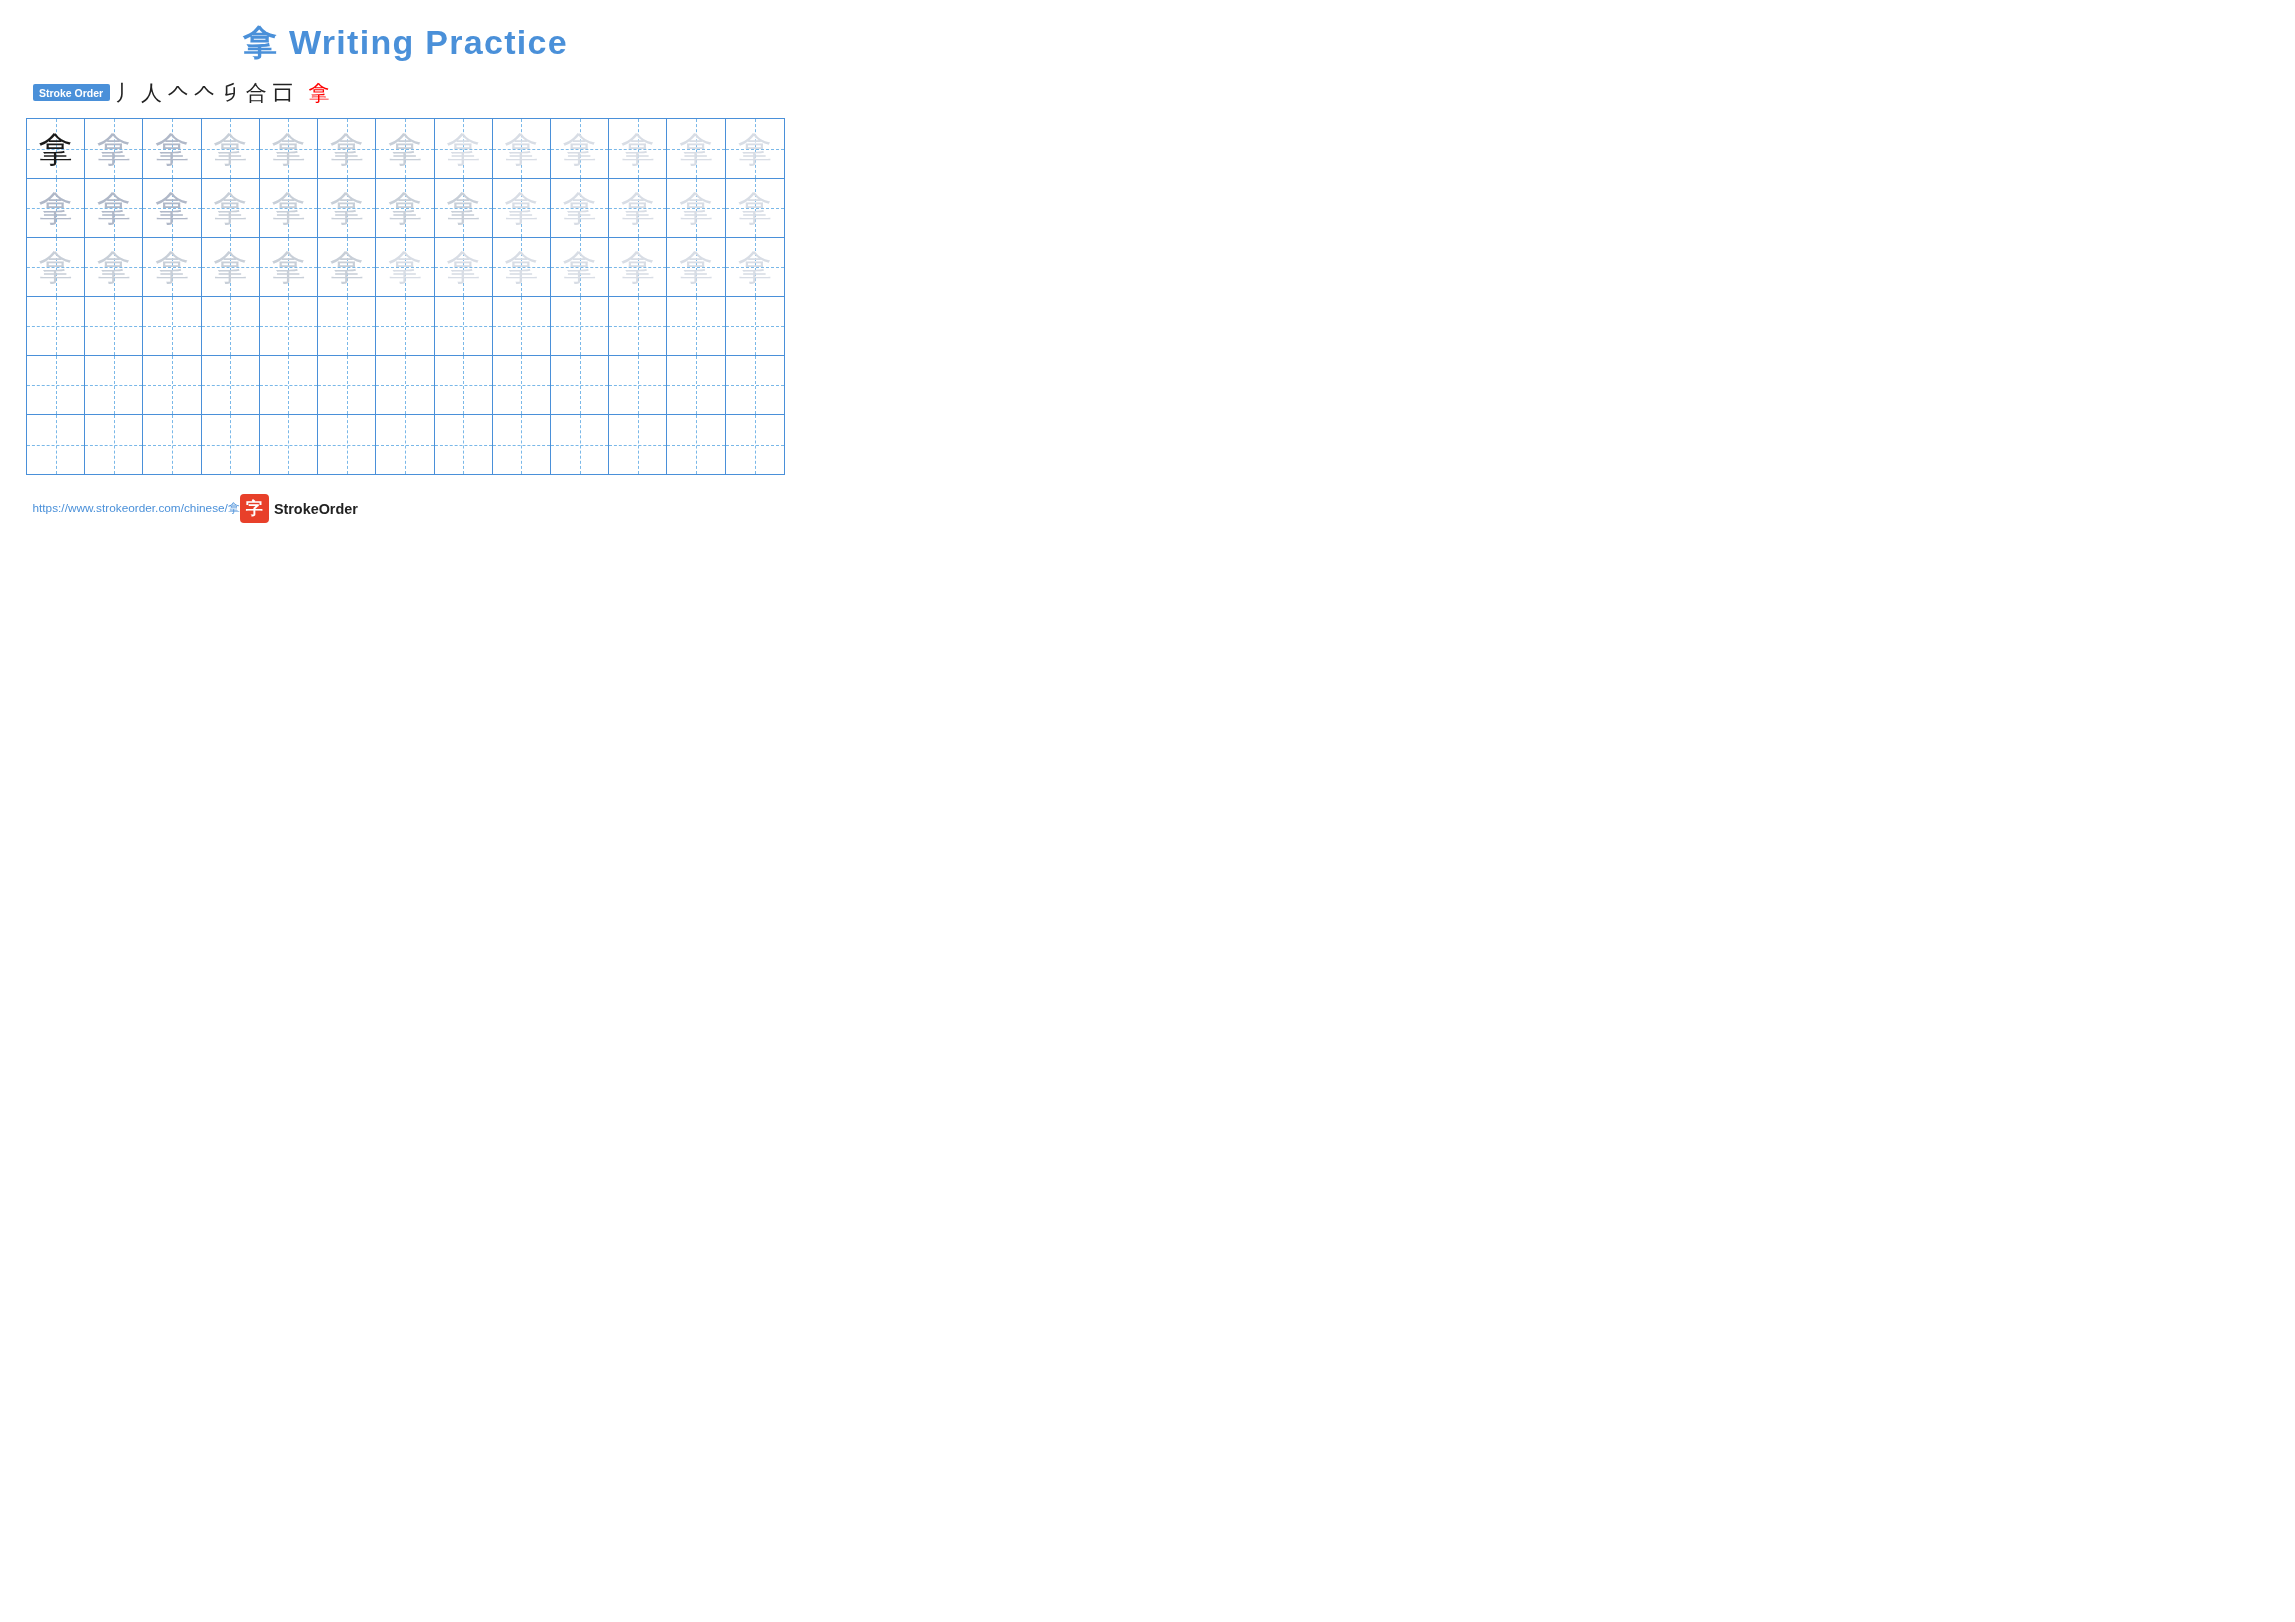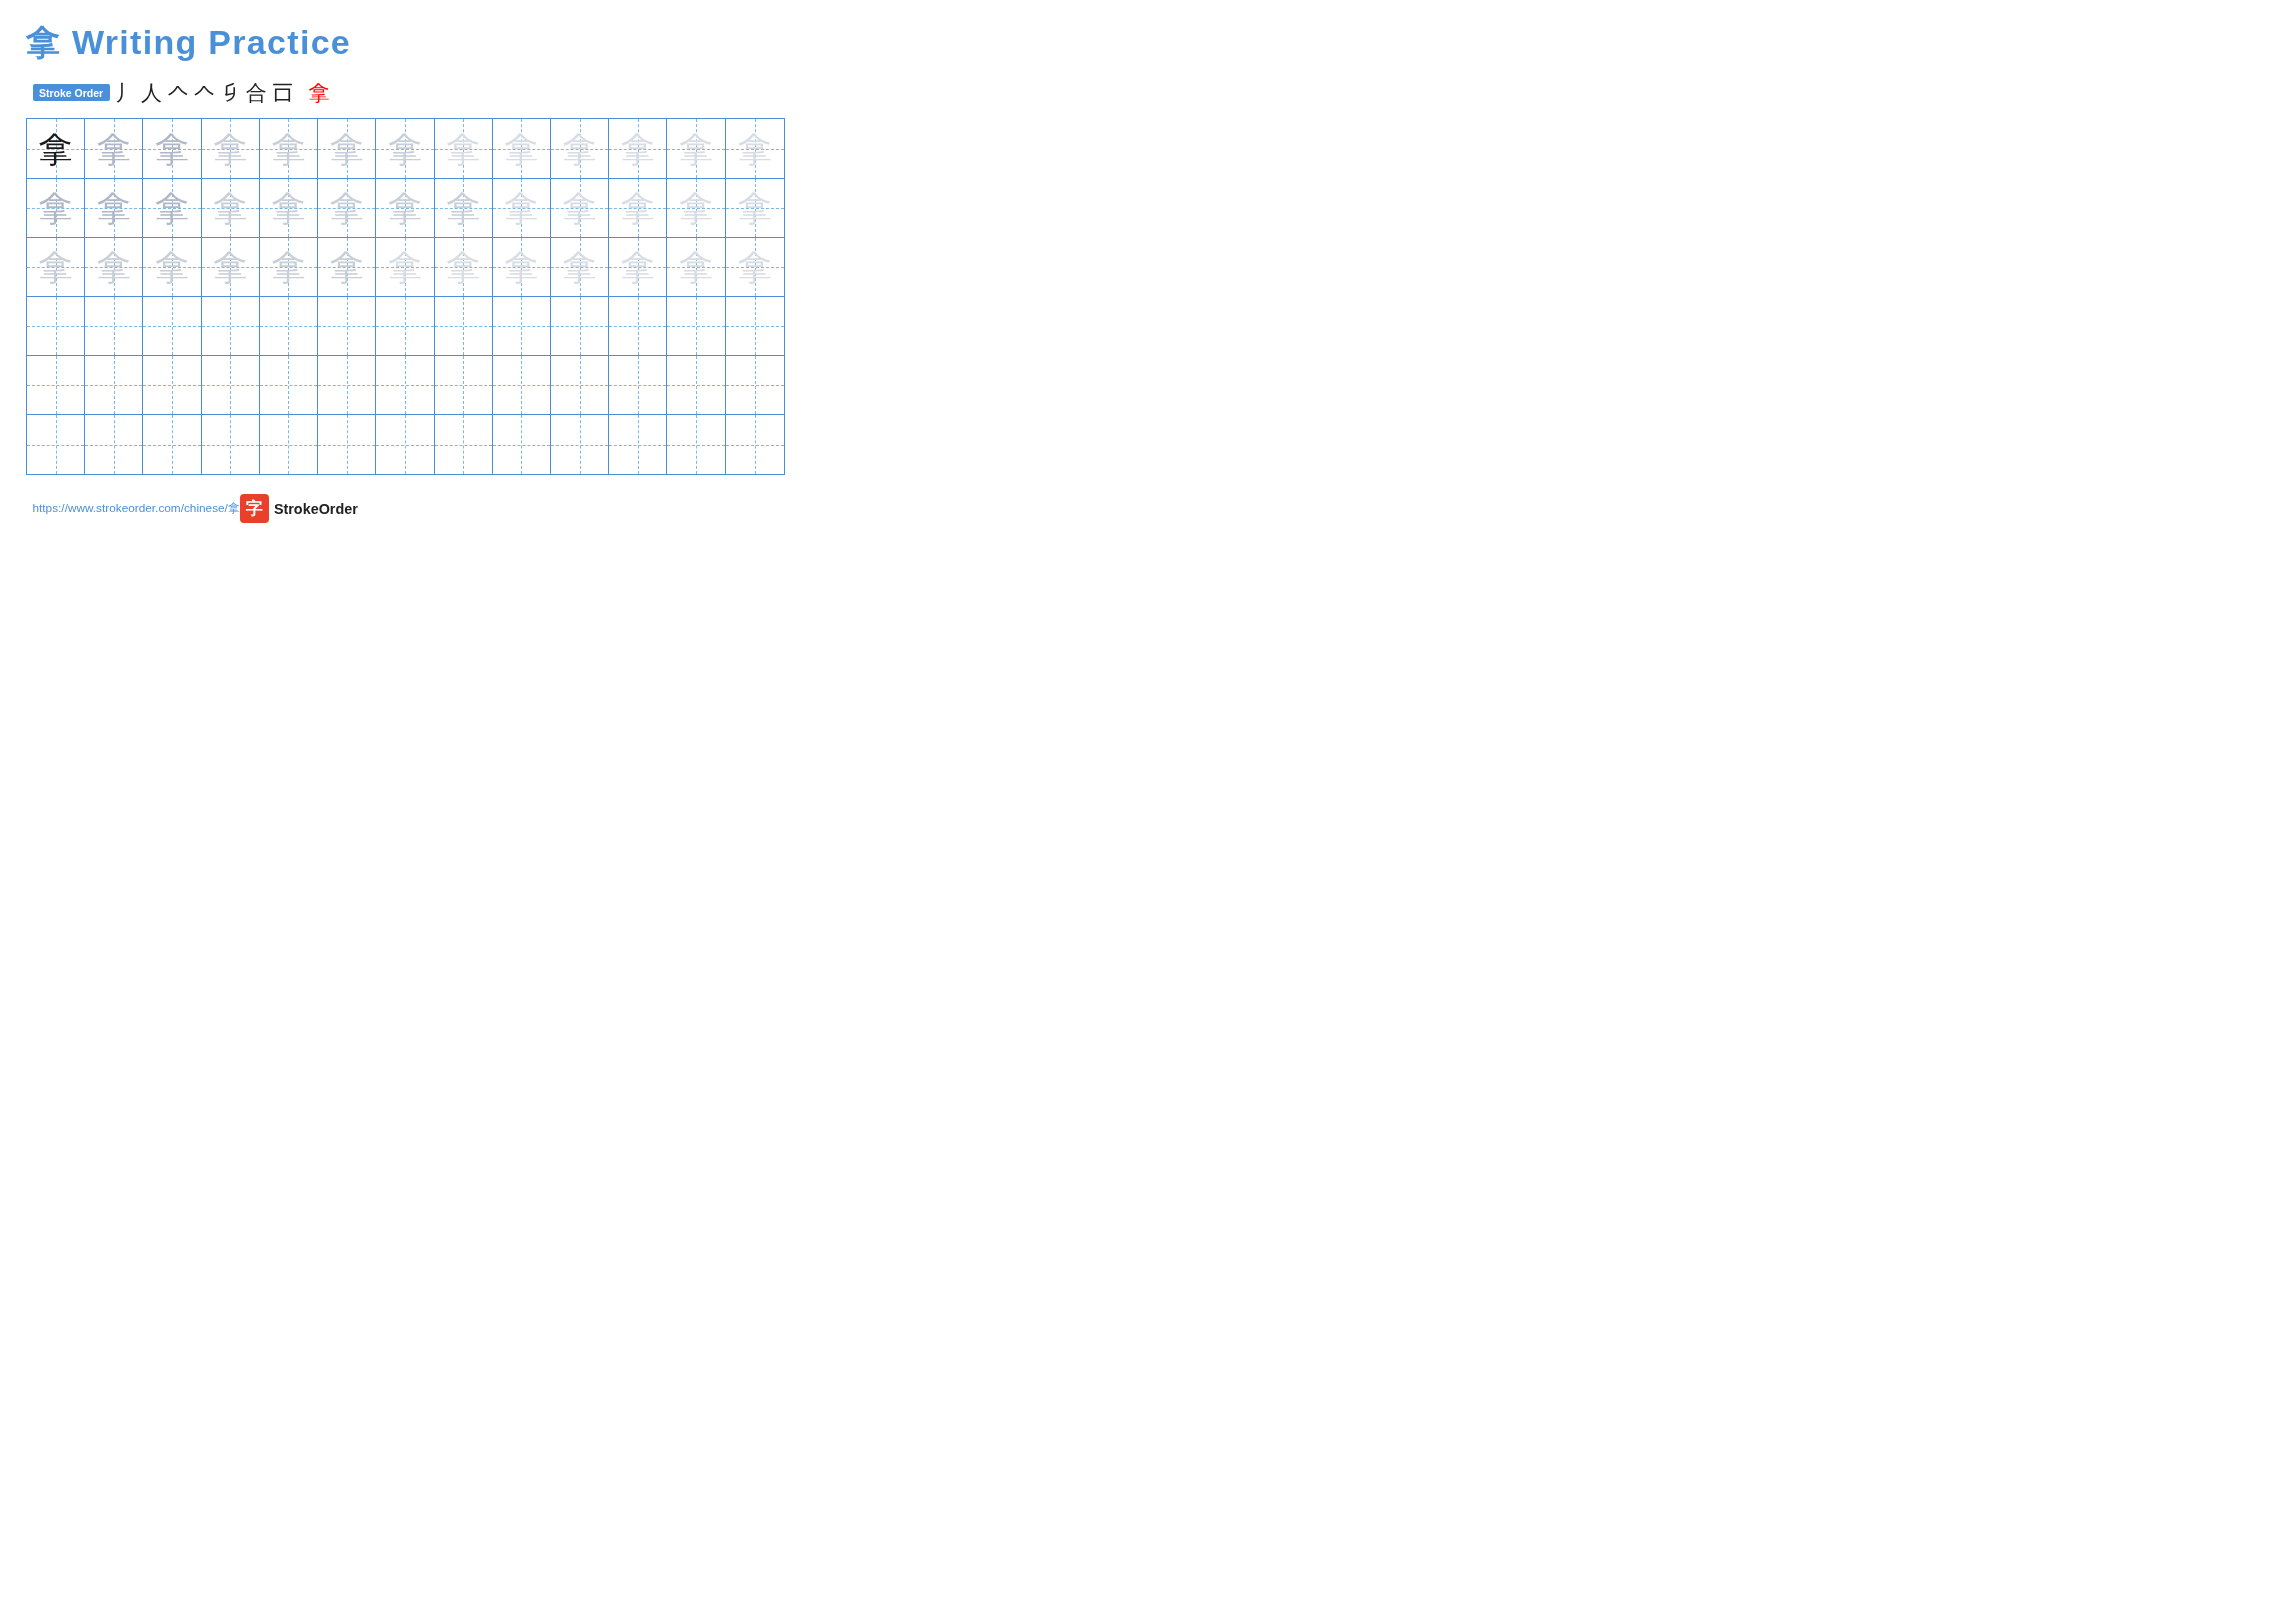--- a/index.html
+++ b/index.html
@@ -8,21 +8,21 @@
       background: #ffffff;
       font-family: Arial, sans-serif;
       width: 811px;
       min-height: 574px;
       padding: 19.6px 26px;
       position: relative;
     }
 
     
     .title-section {
-      text-align: left;
+      text-align: center;
       margin-bottom: 13px;
     }
     .title-section h1 {
       font-size: 34px;
       font-weight: bold;
       color: #4a90d9;
       letter-spacing: 1.3px;
     }
     .title-chinese {
       color: #4a90d9;

